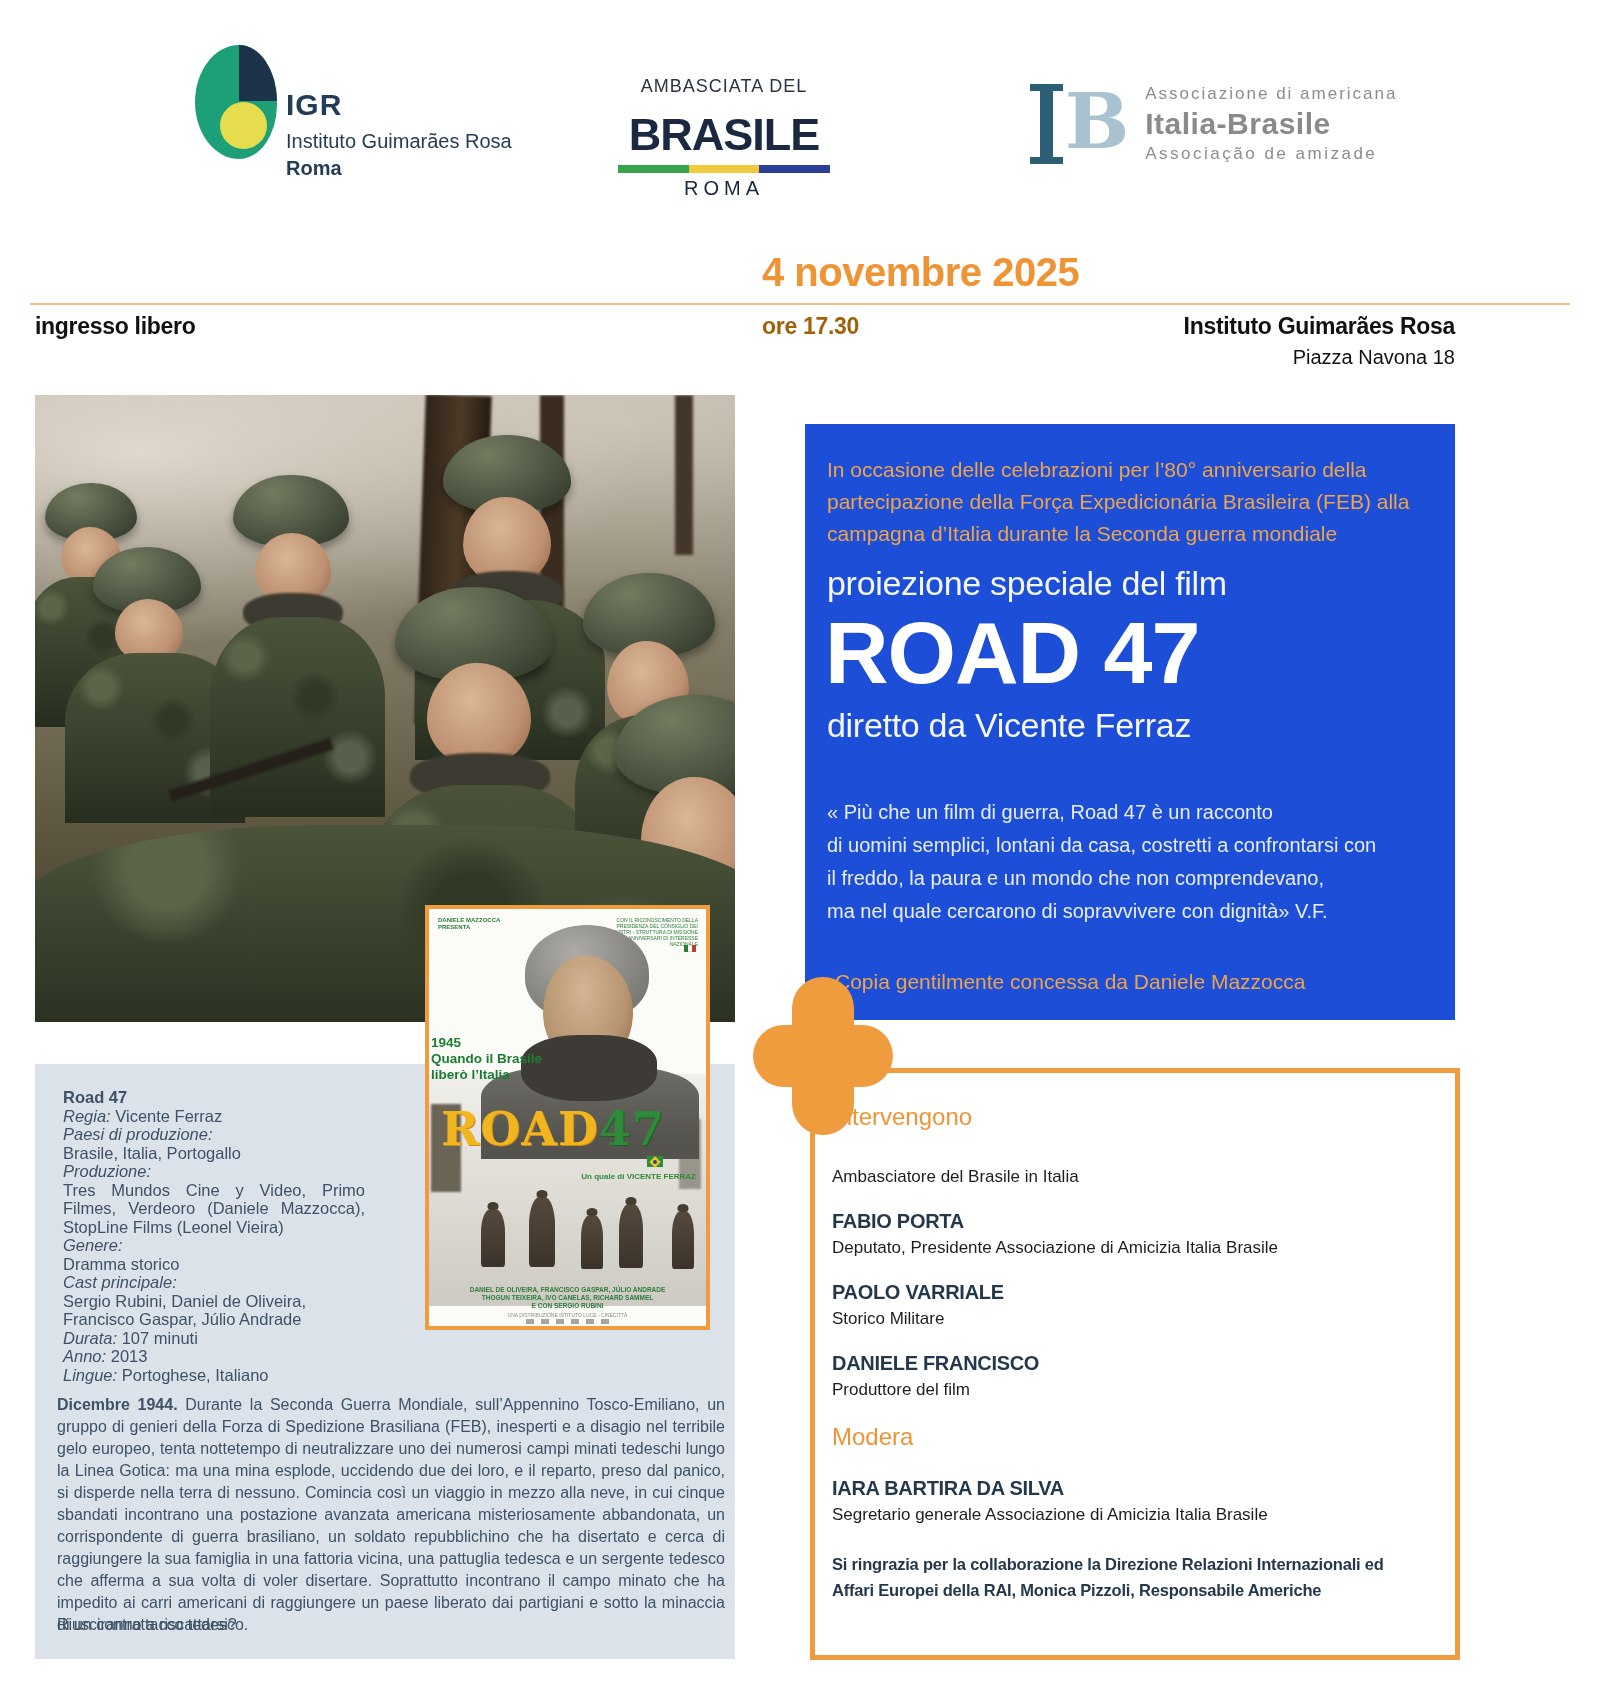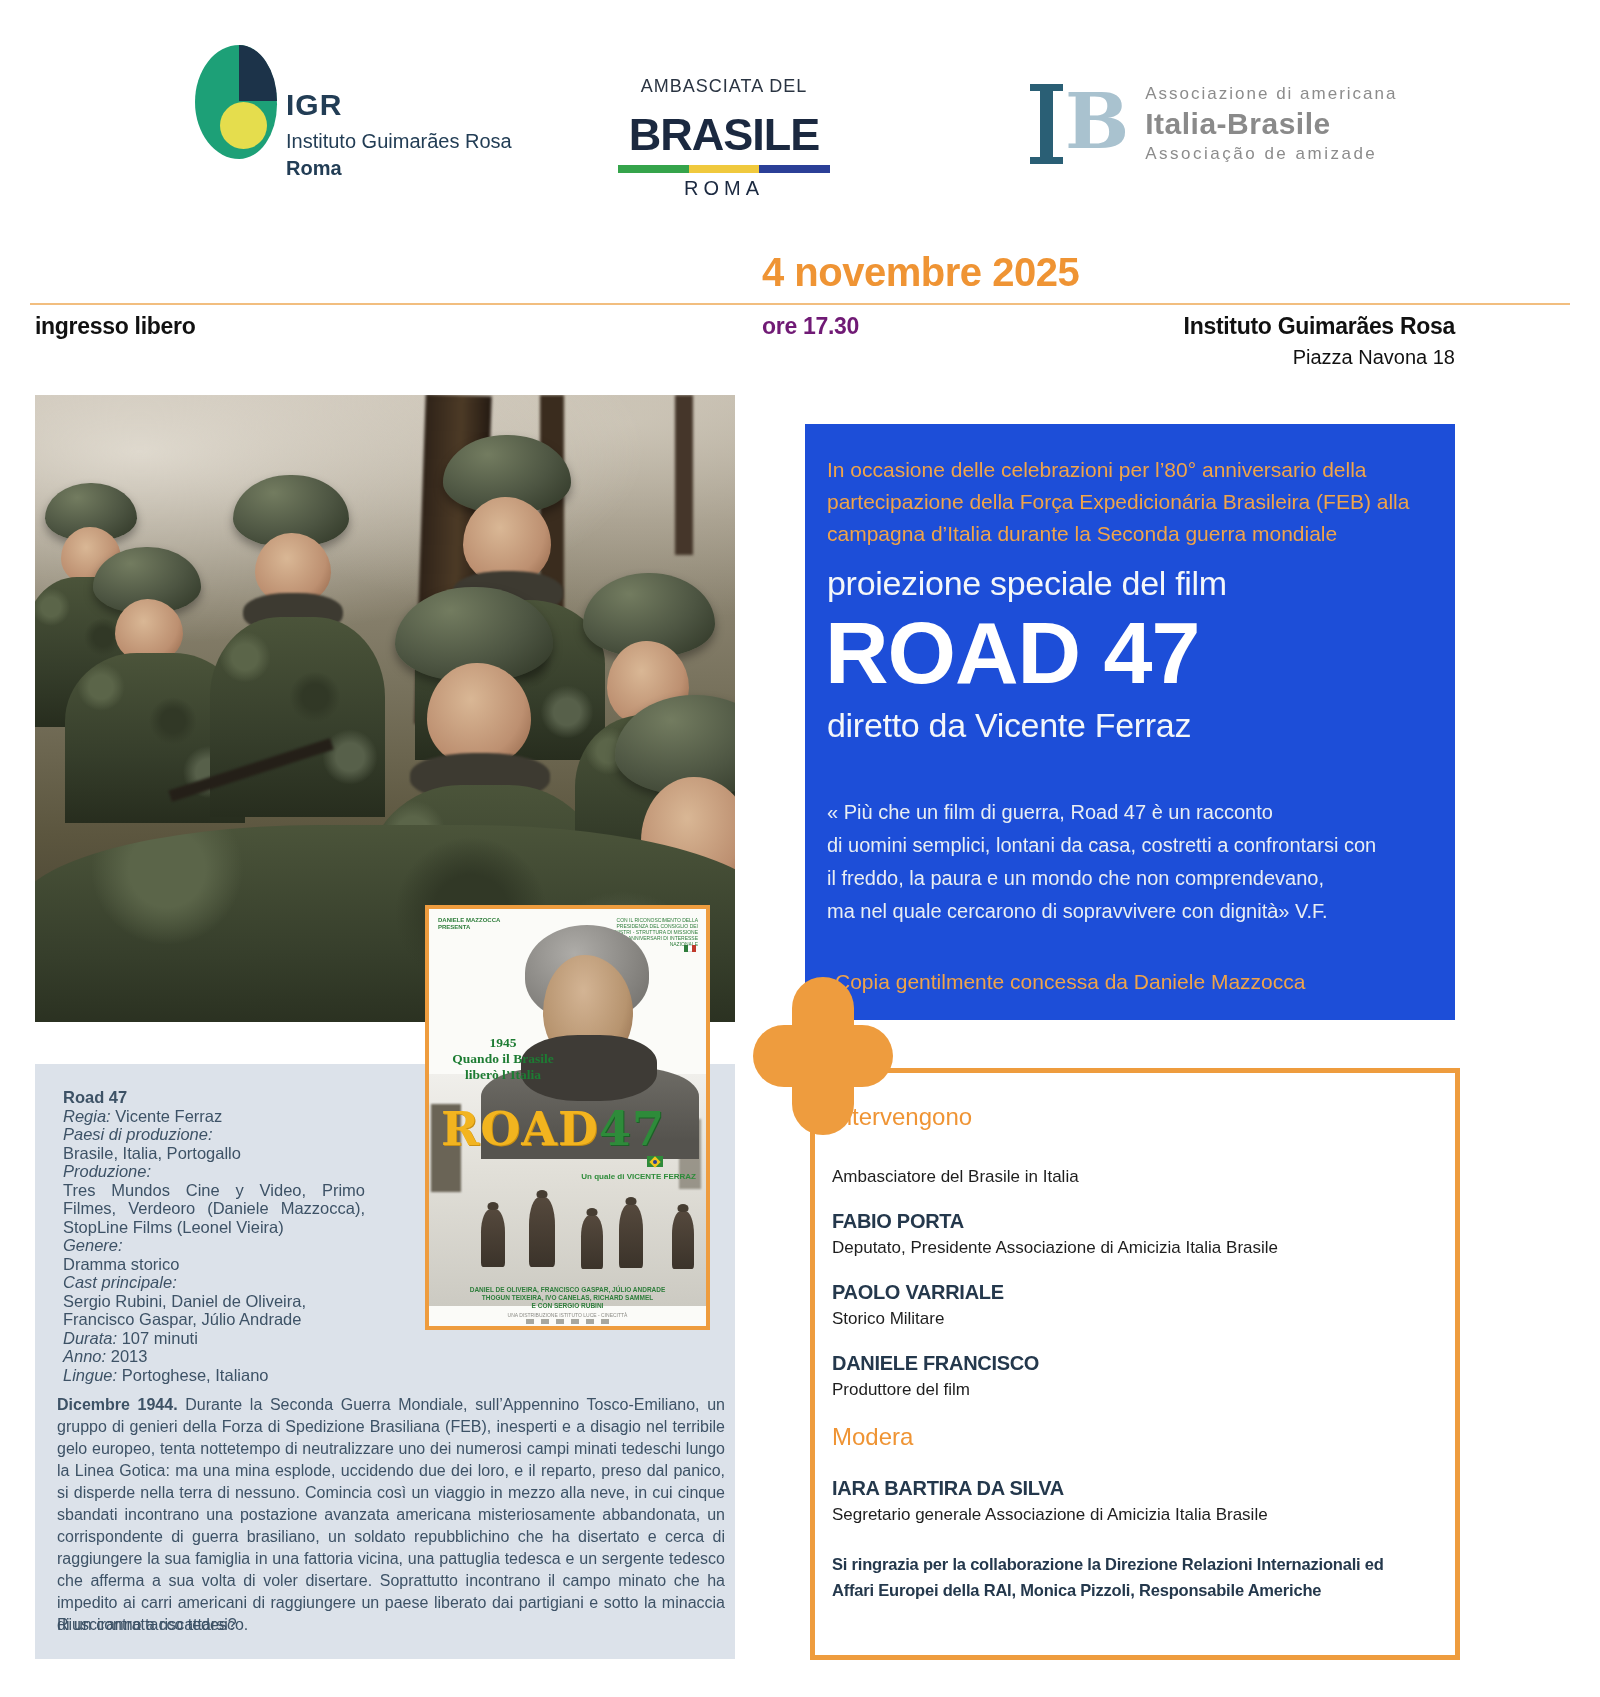--- a/index.html
+++ b/index.html
@@ -34,21 +34,21 @@
         color:#A9C2CF;margin-left:12px;margin-top:0px;}
   .ib-text{margin-left:16px;color:#8C8C8C;}
   .ib-t1{font-size:17px;letter-spacing:2px;}
   .ib-t2{font-size:30px;font-weight:bold;letter-spacing:0.5px;margin-top:3px;color:#8A8A8A;}
   .ib-t3{font-size:17px;letter-spacing:2.5px;margin-top:3px;}
 
   
   .date{position:absolute;left:762px;top:250px;font-size:40px;font-weight:bold;color:#EF9434;letter-spacing:-0.5px;}
   .rule{position:absolute;left:30px;top:303px;width:1540px;height:2px;background:#F2BE7F;}
   .entry-note{position:absolute;left:35px;top:313px;font-size:23px;font-weight:bold;letter-spacing:-0.3px;color:#111;}
-  .time{position:absolute;left:762px;top:313px;font-size:23px;font-weight:bold;letter-spacing:-0.3px;color:#701a75;}
+  .time{position:absolute;left:762px;top:313px;font-size:23px;font-weight:bold;letter-spacing:-0.3px;color:#a16207;}
   .venue-wrap{position:absolute;right:145px;top:313px;text-align:right;color:#111;}
   .venue{font-size:23px;font-weight:bold;letter-spacing:-0.3px;}
   .addr{font-size:20px;margin-top:6px;}
 
   
   .photo{position:absolute;left:35px;top:395px;width:700px;height:627px;overflow:hidden;
          background:linear-gradient(180deg,#b9b0a2 0%,#978e7c 20%,#7a745f 45%,#5c563f 70%,#3c372b 100%);}
   .haze{position:absolute;left:0;top:0;width:100%;height:45%;
         background:radial-gradient(ellipse at 15% 20%,rgba(236,231,221,.8),rgba(236,231,221,0) 60%),
                    radial-gradient(ellipse at 85% 10%,rgba(220,214,200,.6),rgba(220,214,200,0) 55%);}
@@ -102,22 +102,22 @@
           background:linear-gradient(180deg,#F0EFEB 0%,#E2E0D9 40%,#CCCAC2 100%);}
   .p-tree{position:absolute;filter:blur(1px);background:#6A6456;}
   .p-hair{position:absolute;left:96px;top:16px;width:124px;height:96px;border-radius:50% 50% 44% 44%;
           background:radial-gradient(ellipse at 40% 30%,#AEACA8,#807E7A 70%,#6A6864);}
   .p-face{position:absolute;left:114px;top:46px;width:90px;height:112px;border-radius:46% 54% 48% 52%/52% 52% 48% 48%;
           background:radial-gradient(ellipse at 45% 32%,#D3B494,#B7946F 62%,#8F6B4B 95%),
                      radial-gradient(ellipse at 50% 85%,#6E5A47 15%,rgba(0,0,0,0) 40%);}
   .p-scarf{position:absolute;left:92px;top:126px;width:136px;height:66px;border-radius:42%;background:#3E3B36;}
   .p-coat{position:absolute;left:52px;top:158px;width:218px;height:92px;border-radius:32% 32% 0 0;
           background:linear-gradient(180deg,#6E6C66,#55534E 80%);filter:blur(0.5px);}
-  .p-tagline{position:absolute;left:14px;top:126px;width:120px;text-align:center;
-             font-family:Liberation Serif, serif;font-weight:bold;font-size:13.5px;line-height:16px;color:#1D7C33;}
+  .p-tagline{position:absolute;left:2px;top:126px;width:120px;
+             font-family:Liberation Sans, sans-serif;font-weight:bold;font-size:13.5px;line-height:16px;color:#1D7C33;}
   .p-title{position:absolute;left:12px;top:196px;font-family:"DejaVu Serif",serif;font-weight:bold;
            font-size:46px;line-height:48px;letter-spacing:1px;}
   .p-road{color:#F2B41F;text-shadow:1px 1px 0 #C98F12;}
   .p-47{color:#2E8B3A;text-shadow:1px 1px 0 #1D6127;}
   .p-flag-br{position:absolute;left:218px;top:247px;width:16px;height:11px;background:#2E8B3A;}
   .p-flag-br::before{content:"";position:absolute;left:4px;top:1.5px;width:8px;height:8px;background:#F2C51D;transform:rotate(45deg);}
   .p-flag-br::after{content:"";position:absolute;left:6px;top:3.5px;width:4px;height:4px;border-radius:50%;background:#2B3F97;}
   .p-director{position:absolute;right:10px;top:263px;font-size:8px;font-weight:bold;color:#2E8B3A;}
   .psol{position:absolute;border-radius:40% 40% 8% 8%;background:linear-gradient(180deg,#55493D,#3B332A);}
   .psol .ph{position:absolute;left:50%;top:-7px;transform:translateX(-50%);width:11px;height:8px;

